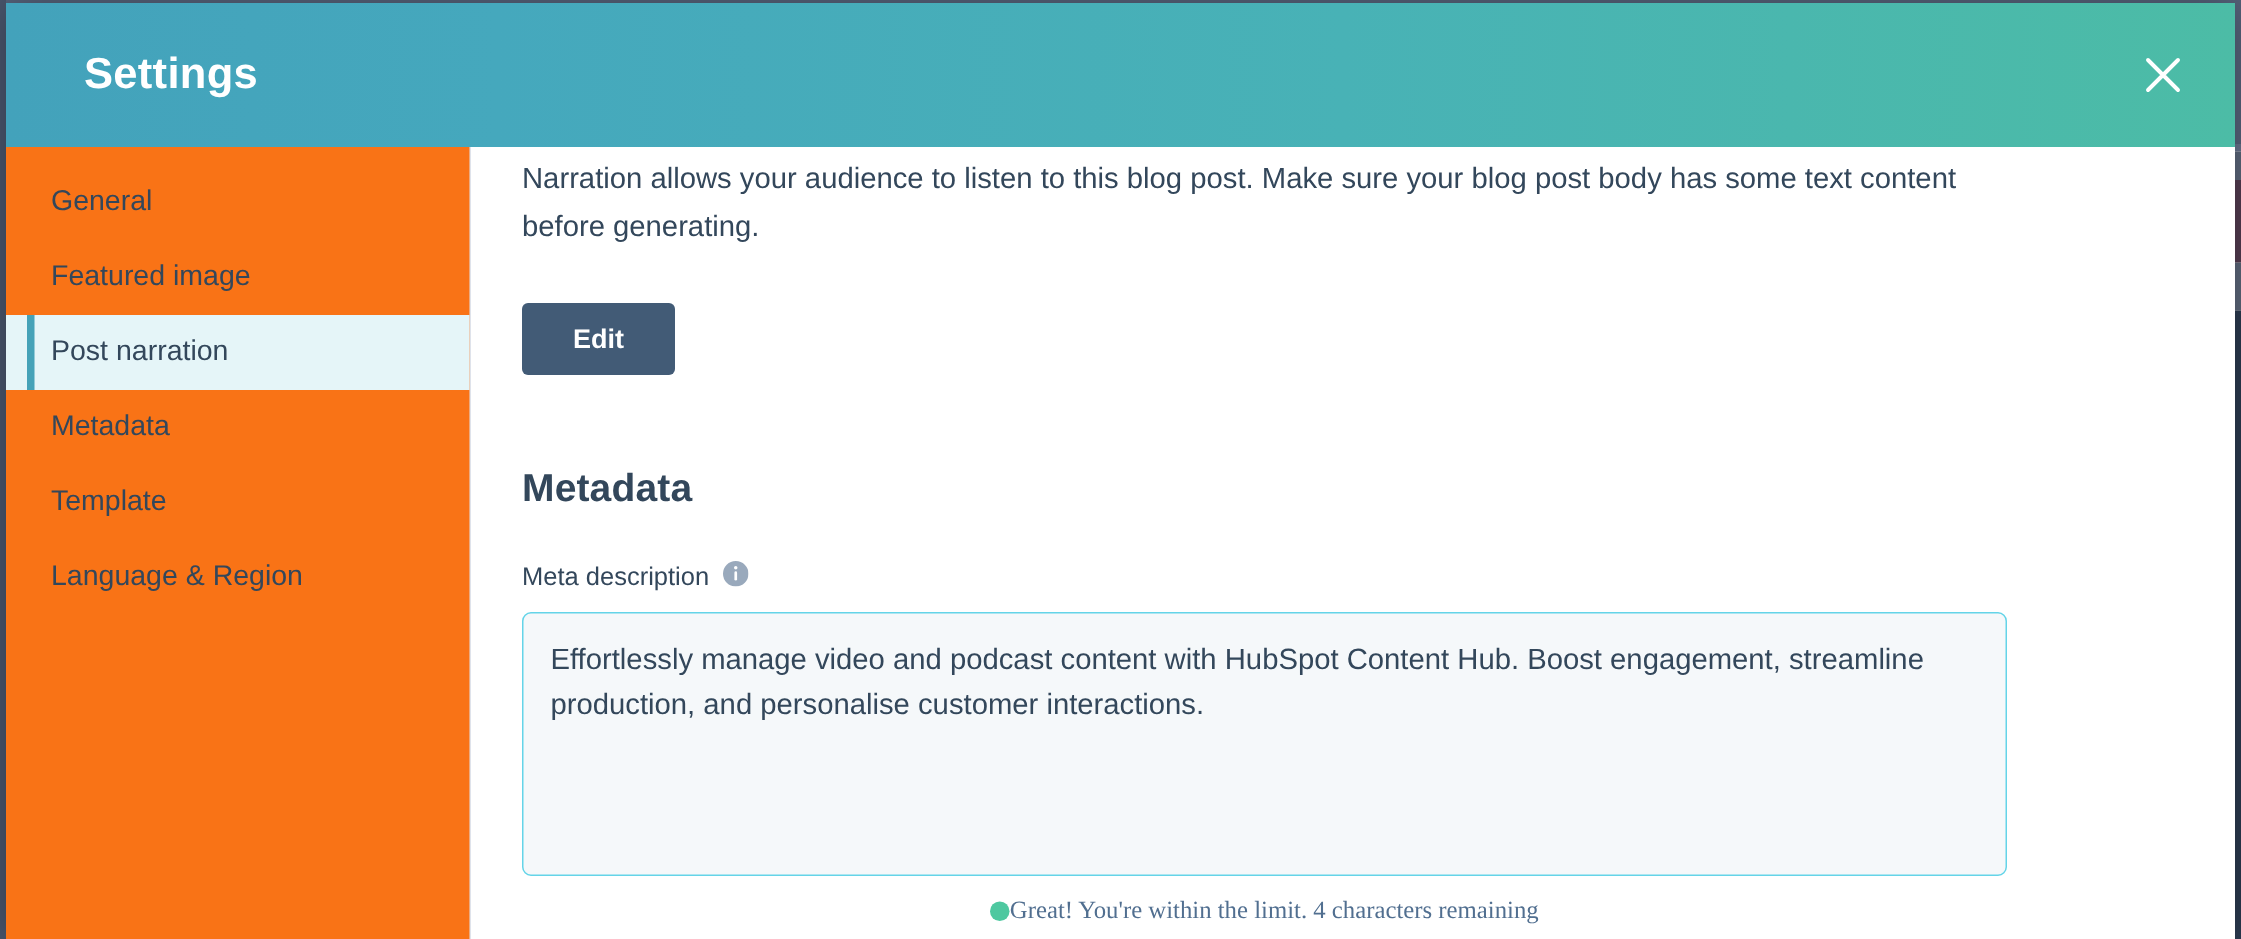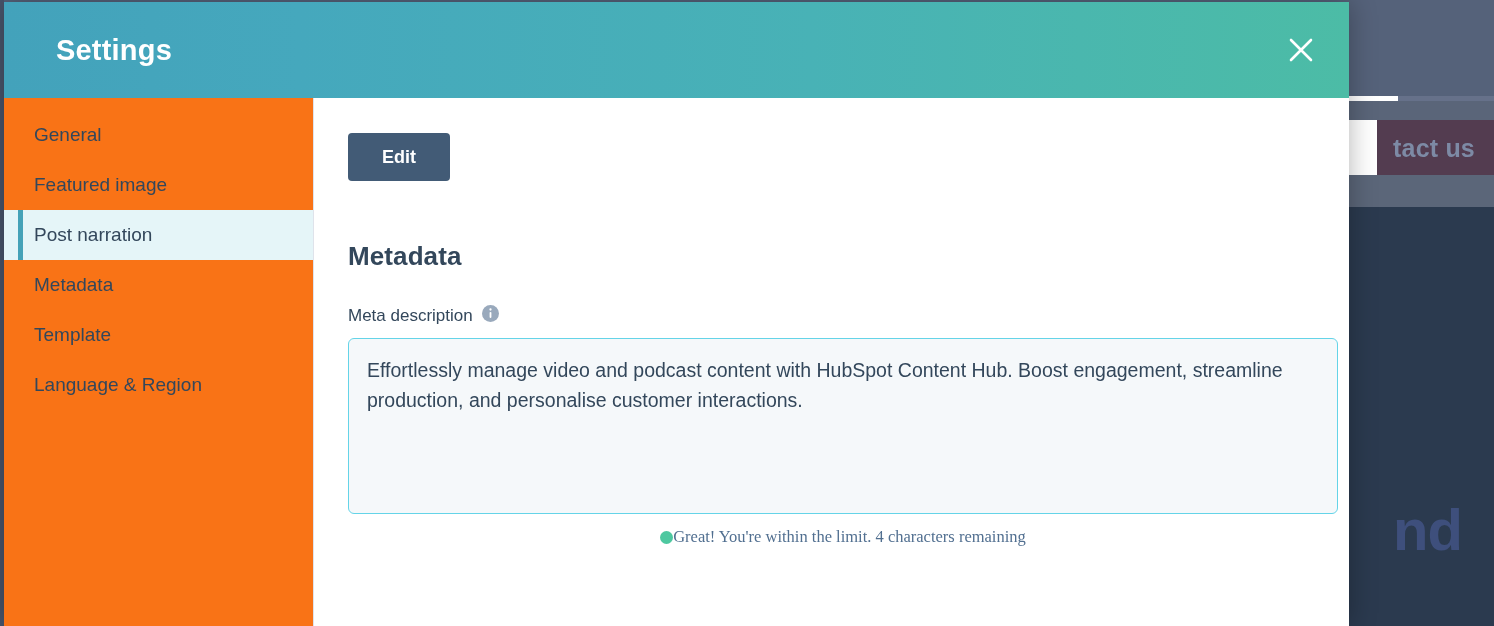--- a/index.html
+++ b/index.html
@@ -28,21 +28,21 @@
   #bg-hero-word {
     position: absolute; left: 1393px; top: 496px;
     font-size: 58px; font-weight: bold; color: #3e4f7c; letter-spacing: -1px; white-space: nowrap;
   }
   #bg-left-edge { position: absolute; left: 0; top: 0; width: 4px; height: 626px; background: #49556c; }
 
   
   #modal {
     position: absolute;
     left: 4px; top: 2px;
-    width: 1345px; height: 624px;
+    width: 1486px; height: 624px;
     background: #ffffff;
     box-shadow: 0 0 26px rgba(0,0,0,.30);
     overflow: hidden;
   }
 
   #modal-header {
     position: relative;
     height: 96px;
     background: linear-gradient(90deg, #43a2bb 0%, #45a8bd 22%, #48b2b6 60%, #4cbca6 100%);
   }
@@ -199,20 +199,21 @@
         <div class="sidebar-item">
           <span>Template</span>
         </div>
         <div class="sidebar-item">
           <span>Language &amp; Region</span>
         </div>
       </nav>
 
       <section id="content">
 
+        <p id="narration-text">Narration allows your audience to listen to this blog post. Make sure your blog post body has some text content before generating.</p>
 
         <button id="edit-button">Edit</button>
 
         <h2 id="metadata-heading">Metadata</h2>
 
         <div id="meta-label-row">
           <span id="meta-label">Meta description</span>
           <span id="info-icon">
             <svg width="17" height="17" viewBox="0 0 17 17" aria-hidden="true">
               <circle cx="8.5" cy="8.5" r="8.5" fill="#99a9bc"></circle>

